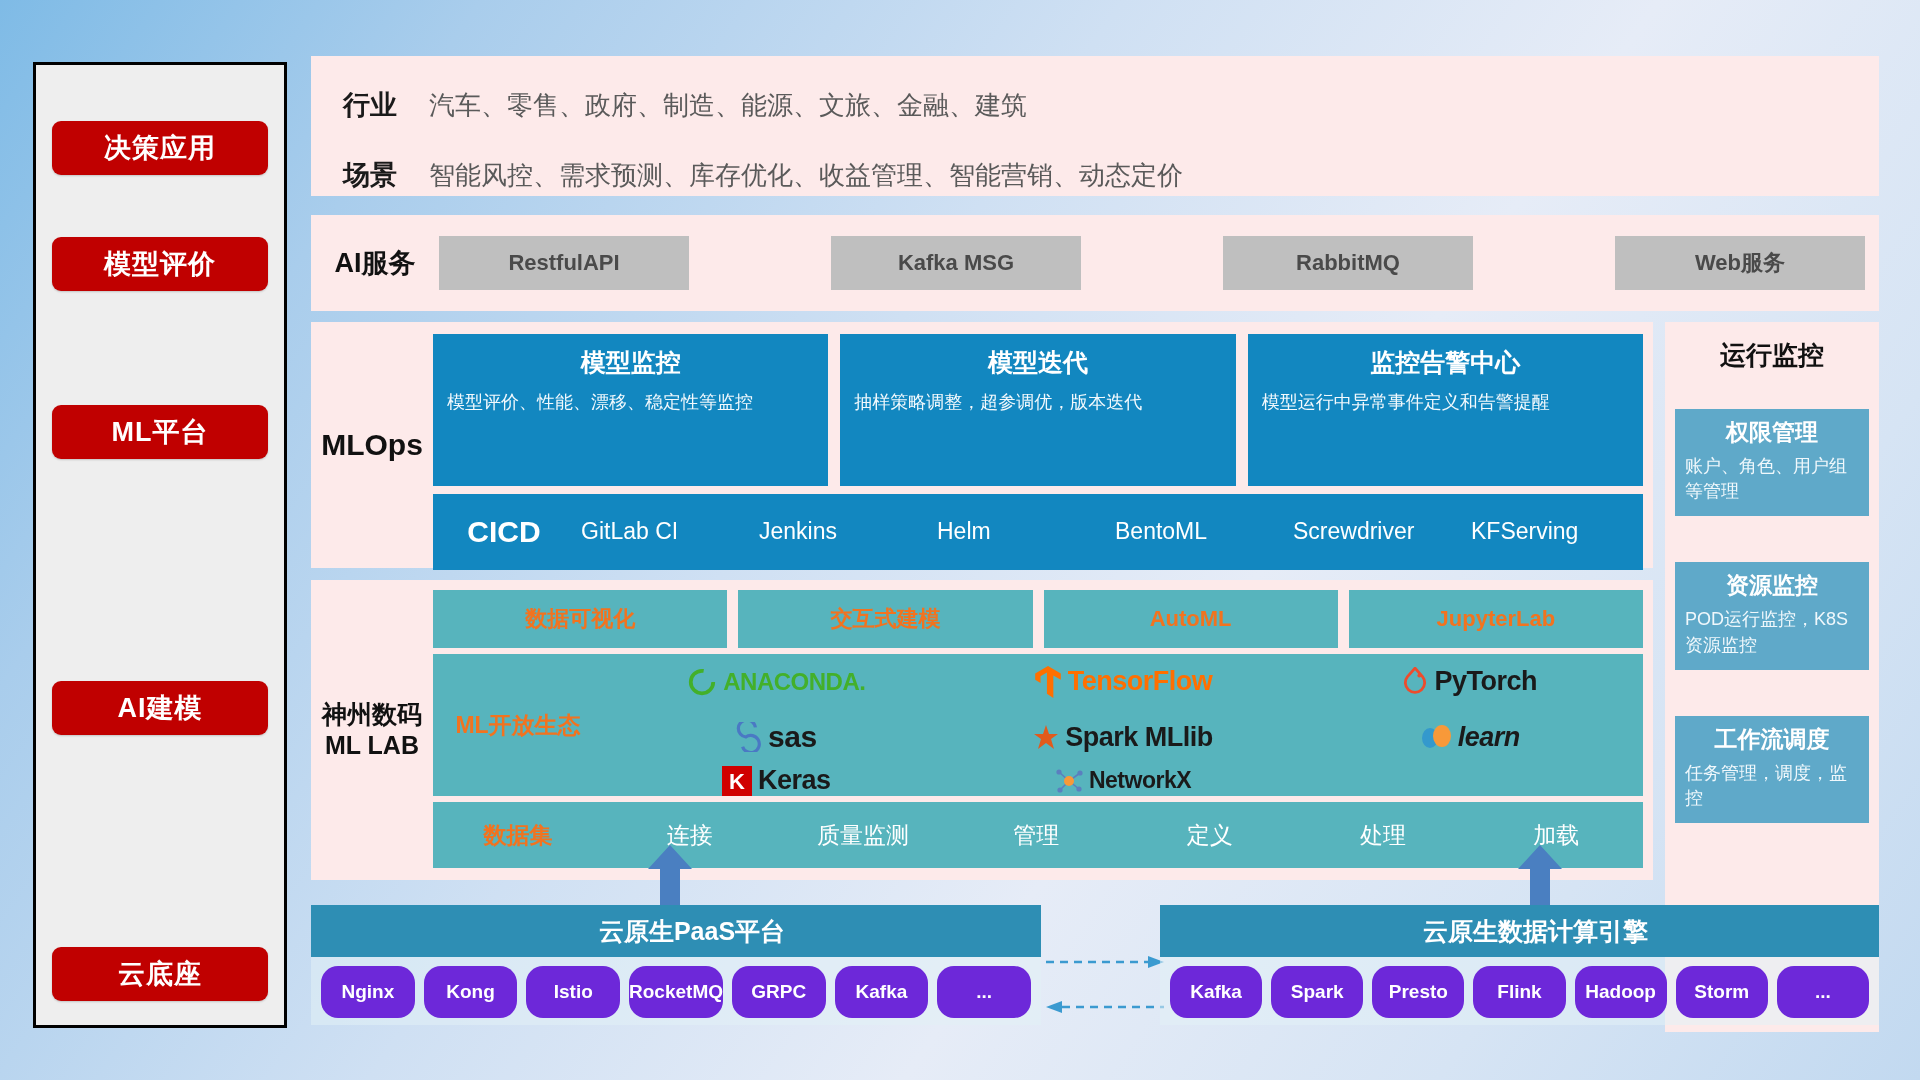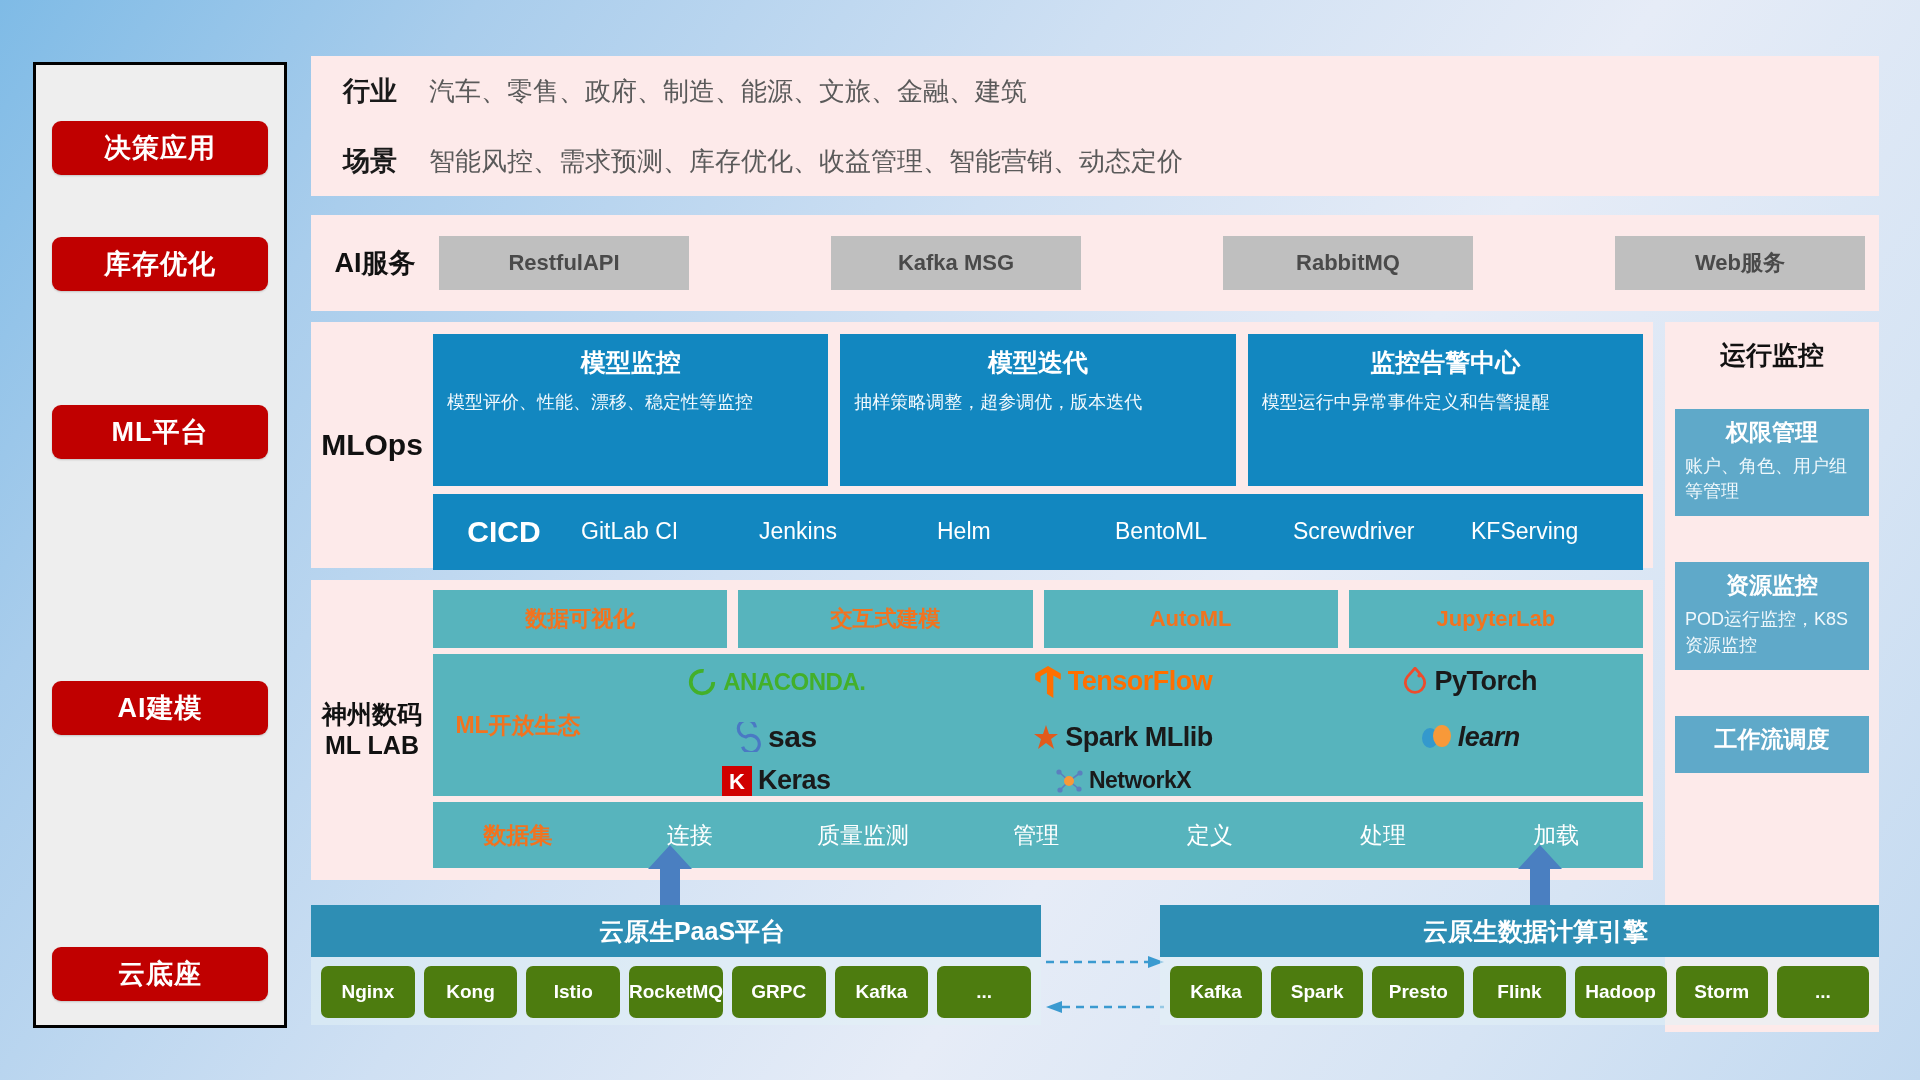--- a/index.html
+++ b/index.html
@@ -25,21 +25,21 @@
   }
 
   
   .panel{position:absolute;background:#fdeaea;}
 
   
   #row-app{left:311px;top:56px;width:1568px;height:140px;}
   .kv{display:flex;align-items:center;height:50%;}
   .kv .k{width:118px;text-align:center;font-size:27px;font-weight:bold;color:#1a1a1a;flex:none;}
   .kv .v{font-size:26px;color:#5a5a5a;}
-  #row-app .kv:first-child{padding-top:0;}
+  #row-app .kv:first-child{padding-top:14px;}
 
   
   #row-svc{left:311px;top:215px;width:1568px;height:96px;display:flex;align-items:center;}
   #row-svc .lbl{width:128px;text-align:center;font-size:27px;font-weight:bold;color:#111;flex:none;}
   .svc-wrap{flex:1;display:flex;justify-content:space-between;padding-right:14px;}
   .svc-chip{
     width:250px;height:54px;background:#bfbfbf;color:#4a4a4a;
     font-size:22px;font-weight:bold;display:flex;align-items:center;justify-content:center;
   }
 
@@ -88,41 +88,41 @@
   .lab-ds .ds-label{width:170px;flex:none;text-align:center;color:#f2731f;font-size:23px;font-weight:bold;}
   .lab-ds .items{flex:1;display:flex;}
   .lab-ds .items span{flex:1;text-align:center;color:#fff;font-size:23px;}
 
   
   .cloud{position:absolute;top:905px;height:120px;background:rgba(226,240,246,.55);}
   #cloud-left{left:311px;width:730px;}
   #cloud-right{left:1160px;width:719px;}
   .cloud .hdr{height:52px;background:#2e8eb4;color:#fff;font-size:25px;font-weight:bold;display:flex;align-items:center;justify-content:center;padding-left:32px;}
   .cloud .chips{display:flex;gap:9px;padding:9px 10px;}
-  .chip{flex:1;min-width:0;height:52px;background:#4d7c0f;color:#fff;border-radius:7px;
+  .chip{flex:1;min-width:0;height:52px;background:#6d28d9;color:#fff;border-radius:17px;
     display:flex;align-items:center;justify-content:center;text-align:center;
     font-size:19px;font-weight:bold;line-height:1.12;padding:0 2px;box-sizing:border-box;}
 
   .up-arrow{position:absolute;width:44px;height:64px;}
   .up-arrow svg{width:100%;height:100%;display:block;}
   #arrow-left{left:648px;top:845px;}
   #arrow-right{left:1518px;top:845px;}
 
   .dash{position:absolute;height:14px;width:118px;}
   #dash-fwd{left:1046px;top:955px;}
   #dash-back{left:1046px;top:1000px;}
 </style>
 </head>
 <body>
 
 <div class="stage">
 
   <div class="rail">
     <div class="rail-item" id="rail-0" style="top: 56px;">决策应用</div>
-    <div class="rail-item" id="rail-1" style="top: 172px;">库存优化</div>
+    <div class="rail-item" id="rail-1" style="top: 172px;">模型评价</div>
     <div class="rail-item" id="rail-2" style="top: 340px;">ML平台</div>
     <div class="rail-item" id="rail-3" style="top: 616px;">AI建模</div>
     <div class="rail-item" id="rail-4" style="top: 882px;">云底座</div>
   </div>
 
   <div class="panel" id="row-app">
     <div class="kv">
       <div class="k">行业</div>
       <div class="v">汽车、零售、政府、制造、能源、文旅、金融、建筑</div>
     </div>
@@ -176,20 +176,21 @@
     <div class="mon-card" id="mon-0">
       <div class="t">权限管理</div>
       <div class="d">账户、角色、用户组等管理</div>
     </div>
     <div class="mon-card" id="mon-1">
       <div class="t">资源监控</div>
       <div class="d">POD运行监控，K8S资源监控</div>
     </div>
     <div class="mon-card" id="mon-2">
       <div class="t">工作流调度</div>
+      <div class="d">任务管理，调度，监控</div>
     </div>
   </div>
 
   <div class="panel" id="row-lab">
     <div class="side">
       <span>神州数码</span>
       <span>ML LAB</span>
     </div>
 
     <div class="lab-top">

